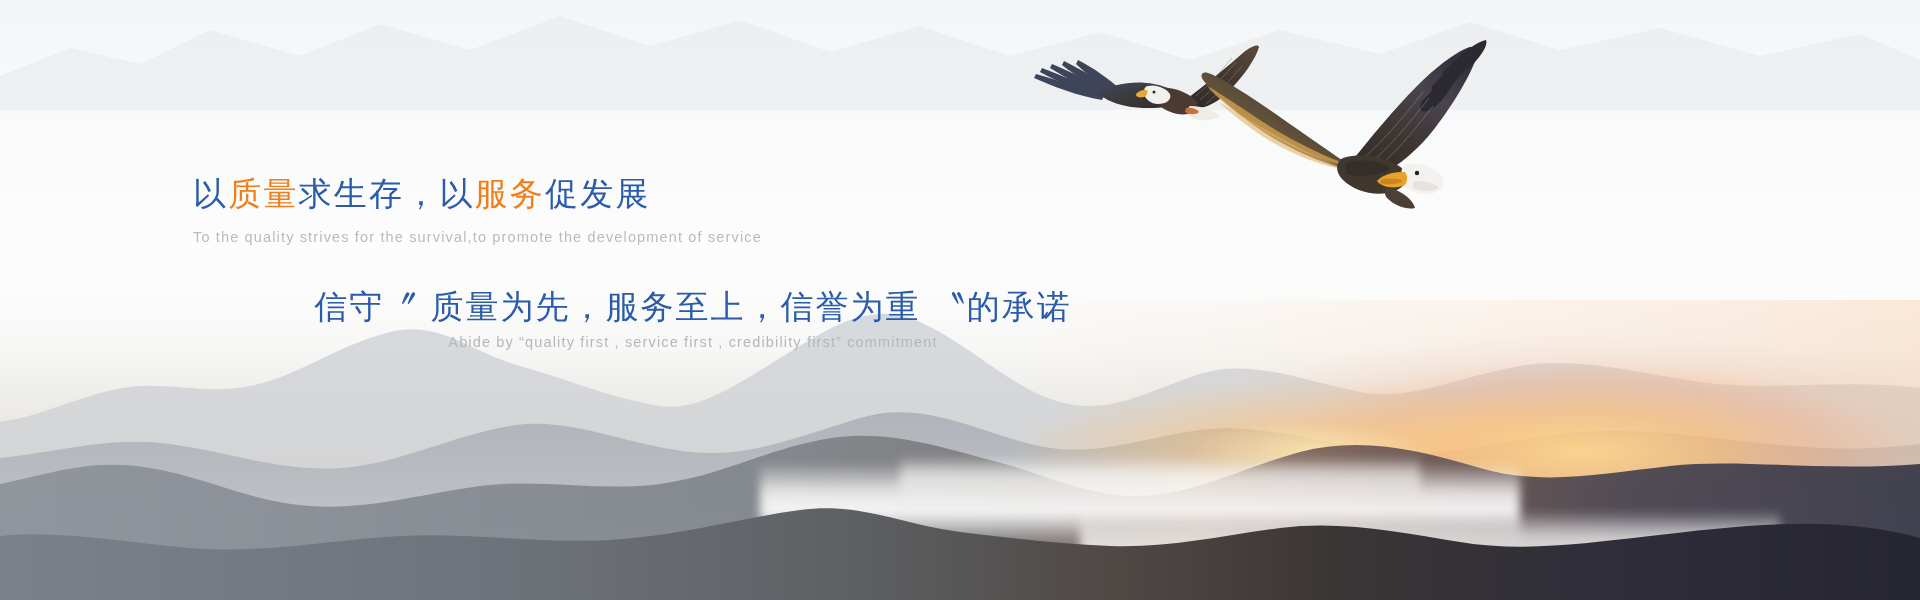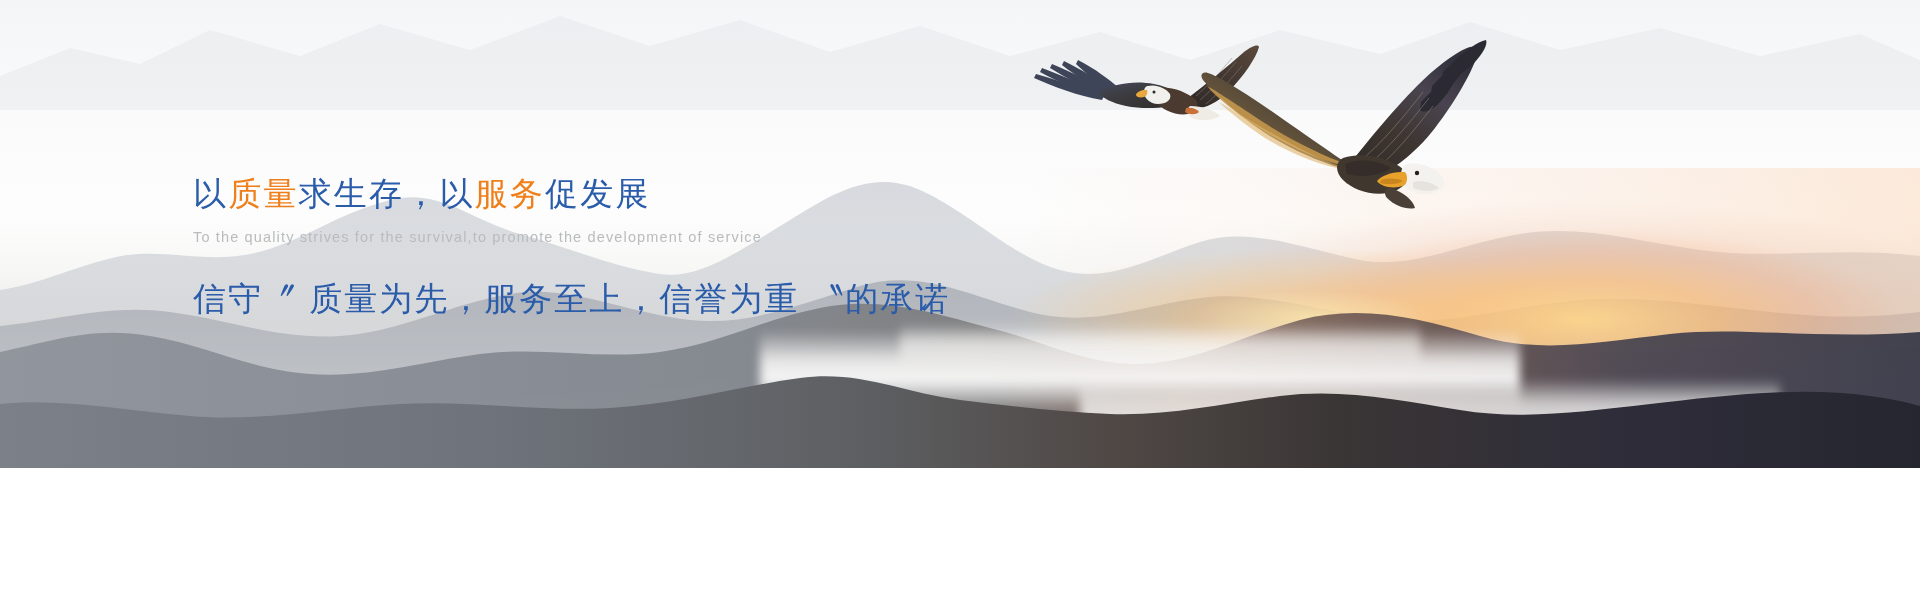--- a/index.html
+++ b/index.html
@@ -8,21 +8,21 @@
     padding: 0;
     background: #ffffff;
   }
   body {
     font-family: "Liberation Sans", "DejaVu Sans", sans-serif;
   }
 
   #banner {
     position: relative;
     width: 1920px;
-    height: 468px;
+    height: 600px;
     overflow: hidden;
     background: #fbfbfc;
     text-decoration: underline;
   }
 
   
   .sky {
     position: absolute;
     inset: 0;
     background:
@@ -140,21 +140,21 @@
   }
   .headline .hl { color: #ef7f1a; }
   .subline {
     font-size: 14.5px;
     letter-spacing: 1.15px;
     color: #b9bbbd;
     white-space: nowrap;
     margin-top: 13px;
     font-weight: 400;
   }
-  .block2 { margin-top: 32px; }
+  .block2 { margin-top: 40px; text-align: center; }
   .block2 .headline {
     font-size: 33px;
     color: #2a5caa;
     letter-spacing: 2px;
   }
   .block2 .subline { color: #b5b7b9; margin-top: 6px; }
 </style>
 </head>
 <body>
 
@@ -417,16 +417,17 @@
 
     <div>
       <div class="headline">
         <span>以</span><span class="hl">质量</span><span>求生存，以</span><span class="hl">服务</span><span>促发展</span>
       </div>
       <div class="subline">To the quality strives for the survival,to promote the development of service</div>
     </div>
 
     <div class="block2">
       <div class="headline">信守〞 质量为先，服务至上，信誉为重 〝的承诺</div>
+      <div class="subline">Abide by “quality first , service first , credibility first” commitment</div>
     </div>
 
   </div>
 </div>
 
 </body></html>

